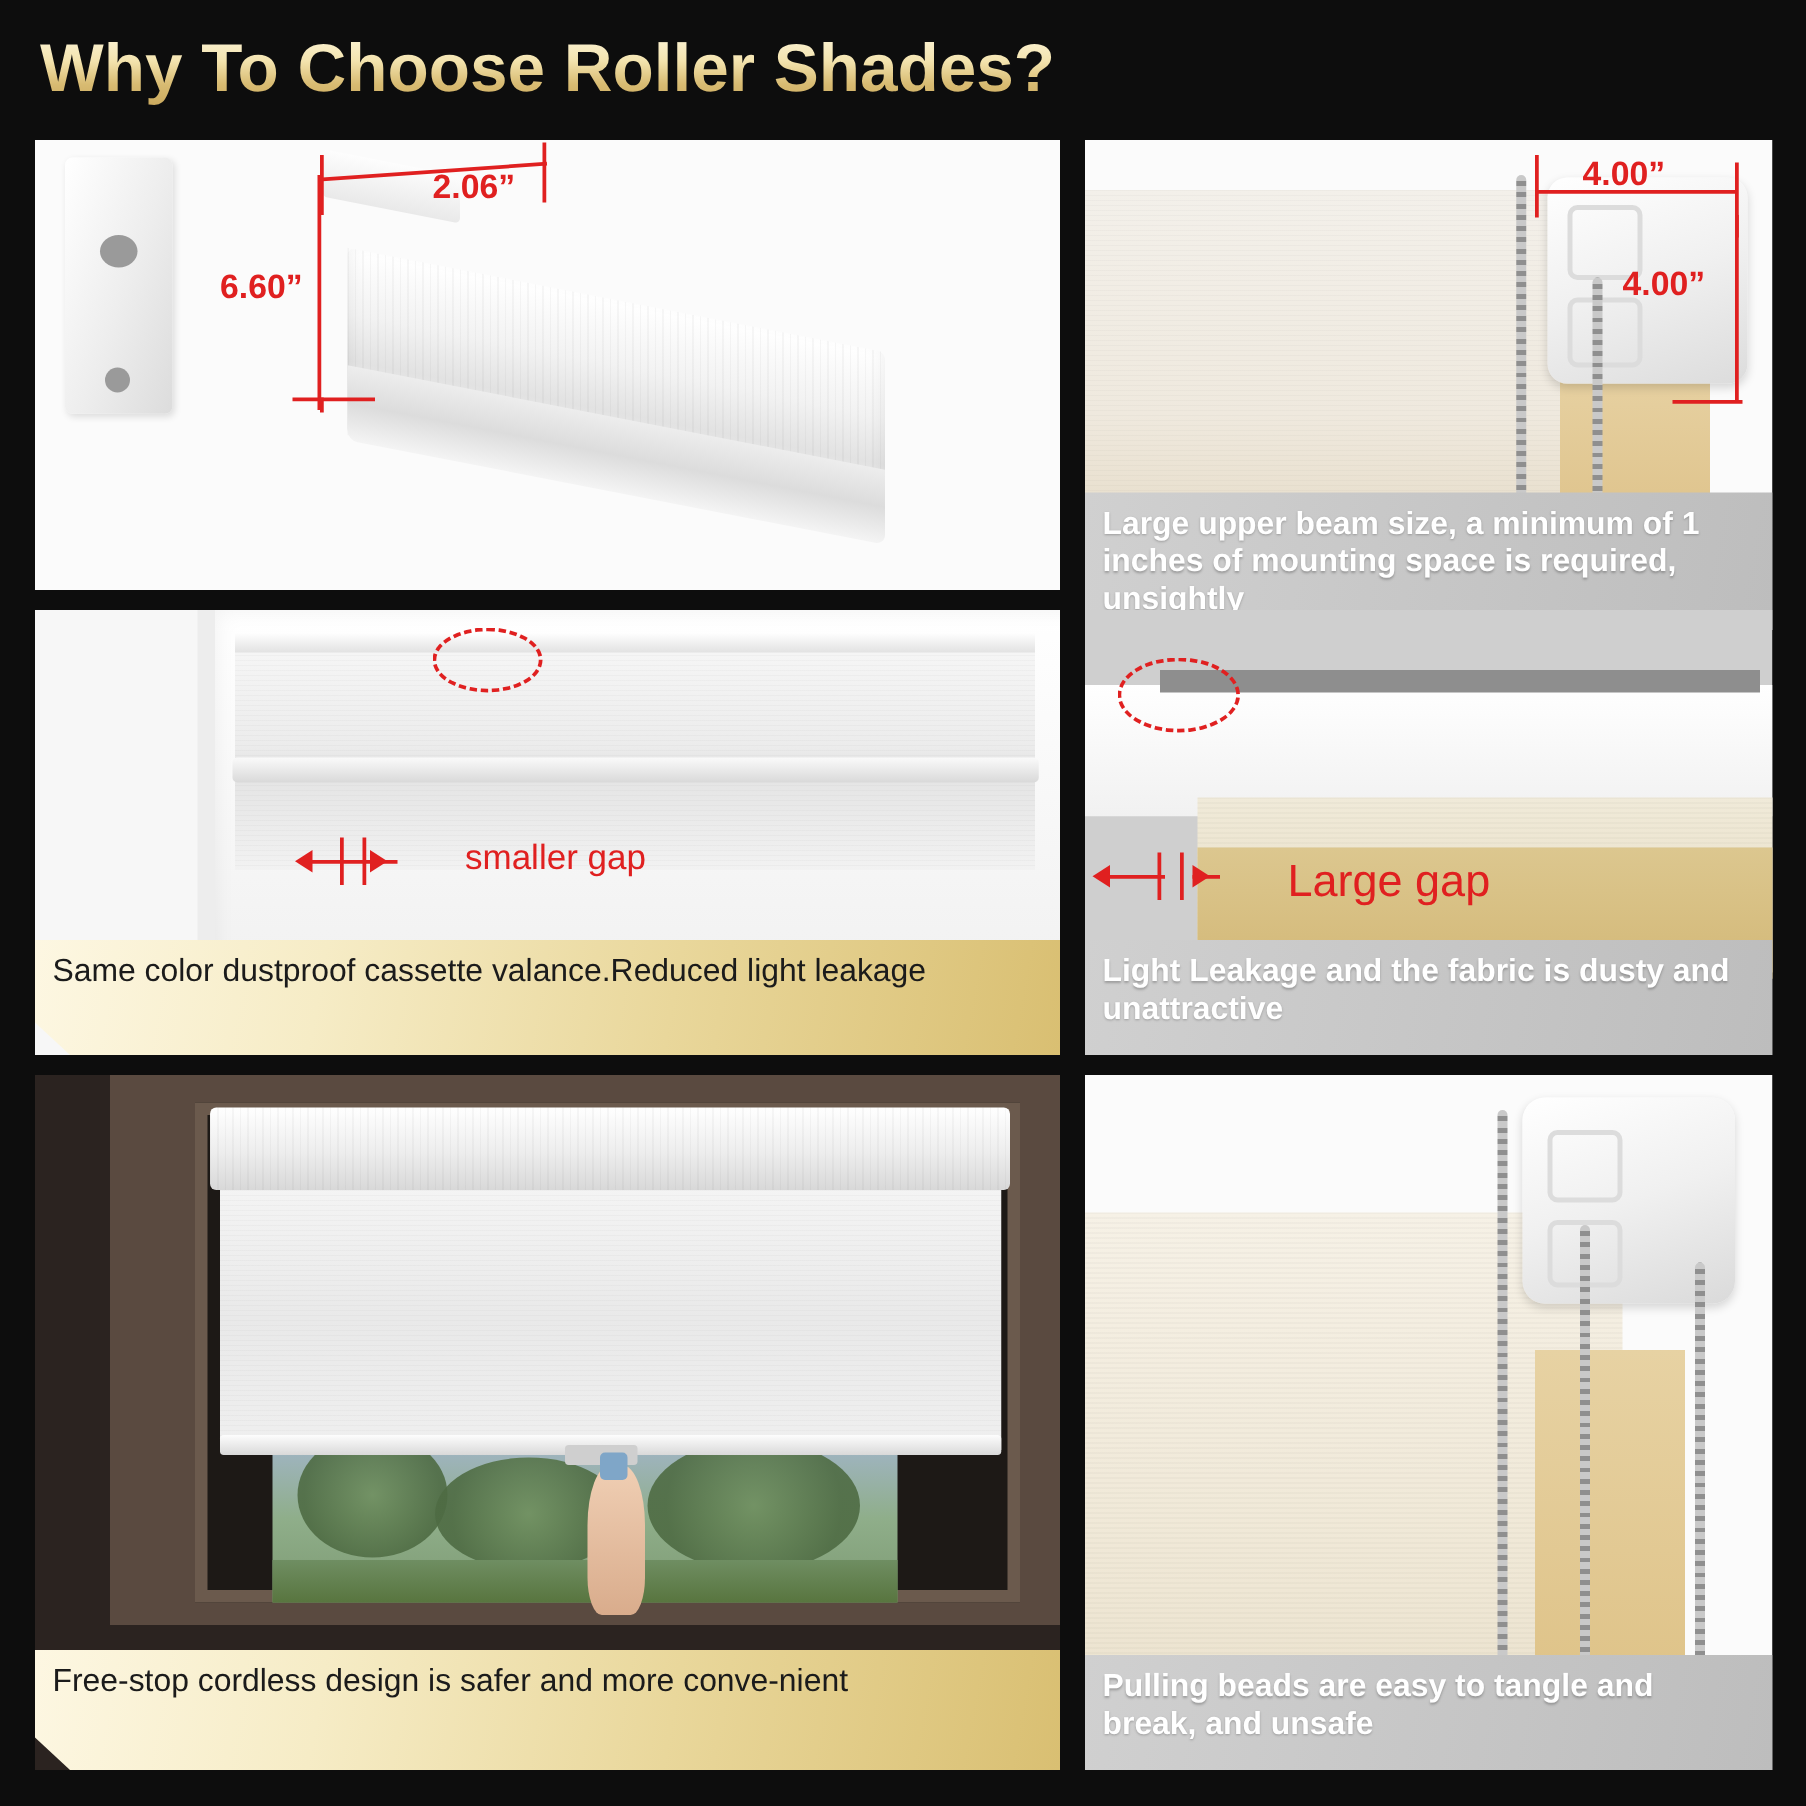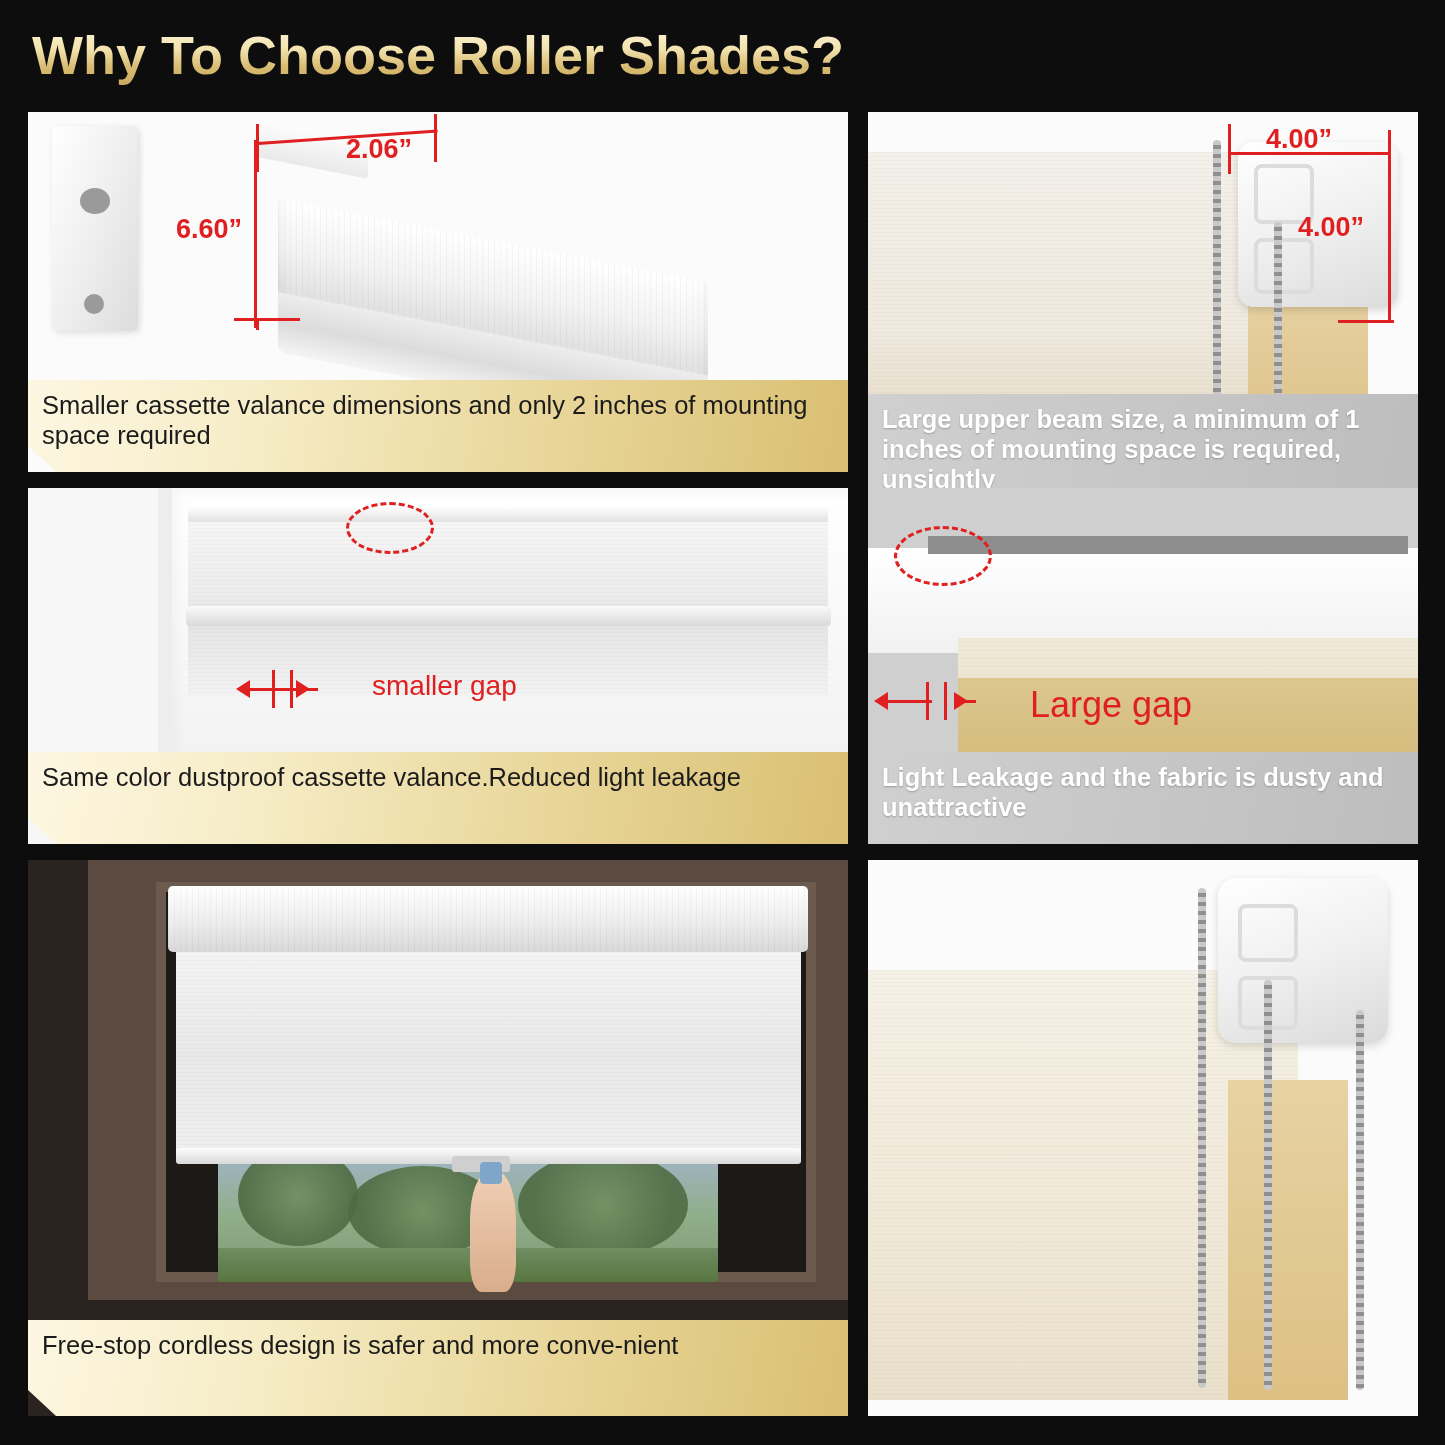--- a/index.html
+++ b/index.html
@@ -286,21 +286,20 @@
       <div class="dim-line" style="left:406px; top:2px; width:3px; height:48px;"></div>
       <div class="dim-line" style="left:230px; top:30px; width:180px; height:3px; transform:rotate(-4deg); transform-origin:left center;"></div>
       <div class="dim-text" style="left:318px; top:10px;margin-top:12px;">2.06”</div>
 
       <div class="dim-line" style="left:226px; top:28px; width:3px; height:188px;"></div>
       <div class="dim-line" style="left:206px; top:206px; width:66px; height:3px;"></div>
       <div class="dim-text" style="left:148px; top:102px;">6.60”</div>
       <div class="dim-line" style="left:228px; top:206px; width:3px; height:12px;"></div>
     </div>
 
-    <div class="caption gold gold-cut" style="height:92px;">Smaller cassette valance dimensions and only 2 inches of mounting space required</div>
   </div>
 
   <div class="panel" style="left:868px; top:112px; width:550px; height:392px;">
     <div class="photo">
       <div class="white-bg"></div>
       <div class="p2-fabric">
           <div class="fab-tex"></div>
         </div>
       <div class="p2-fabric2"></div>
       <div class="p2-beam">
@@ -406,15 +405,16 @@
       <div class="p6-fabric2"></div>
       <div class="p6-beam">
         <div style="position:absolute; left:20px; top:26px; width:52px; height:50px; border:4px solid #dcdcdc; border-radius:8px;"></div>
         <div style="position:absolute; left:20px; top:98px; width:52px; height:46px; border:4px solid #dcdcdc; border-radius:8px;"></div>
       </div>
       <div class="bead-chain" style="left:330px; top:28px; height:500px;"></div>
       <div class="bead-chain" style="left:396px; top:120px; height:410px;"></div>
       <div class="bead-chain" style="left:488px; top:150px; height:380px;"></div>
     </div>
 
+    <div class="caption grey" style="height:92px; font-weight:bold; color:#fff; text-shadow:0 1px 2px rgba(0,0,0,.25); background:linear-gradient(100deg,#d0d0d0,#bdbdbd);">Pulling beads are easy to tangle and break, and unsafe</div>
   </div>
 
 </div>
 
 </body></html>

